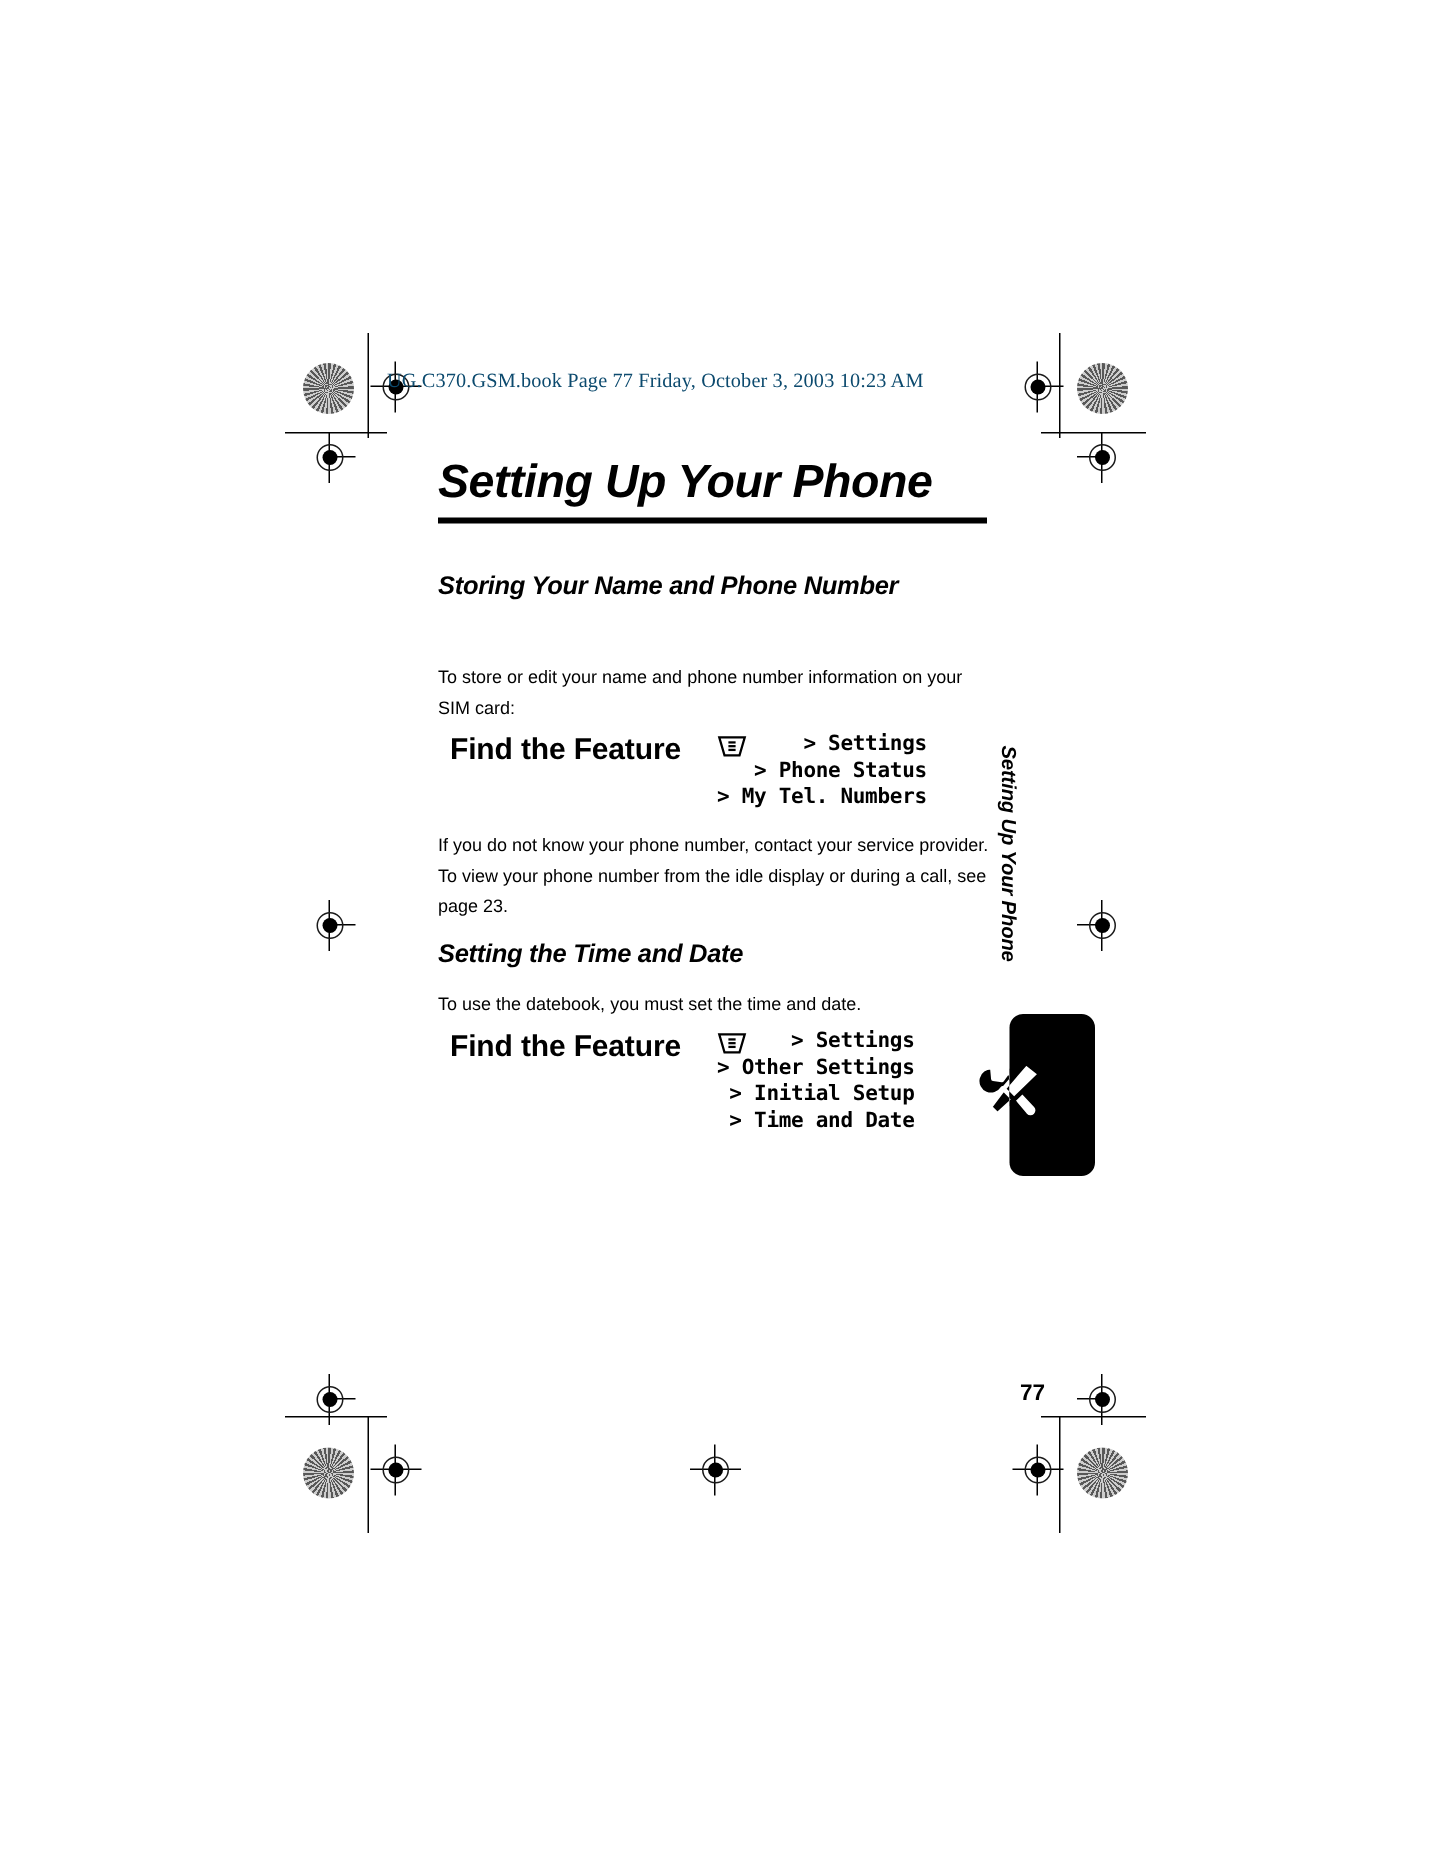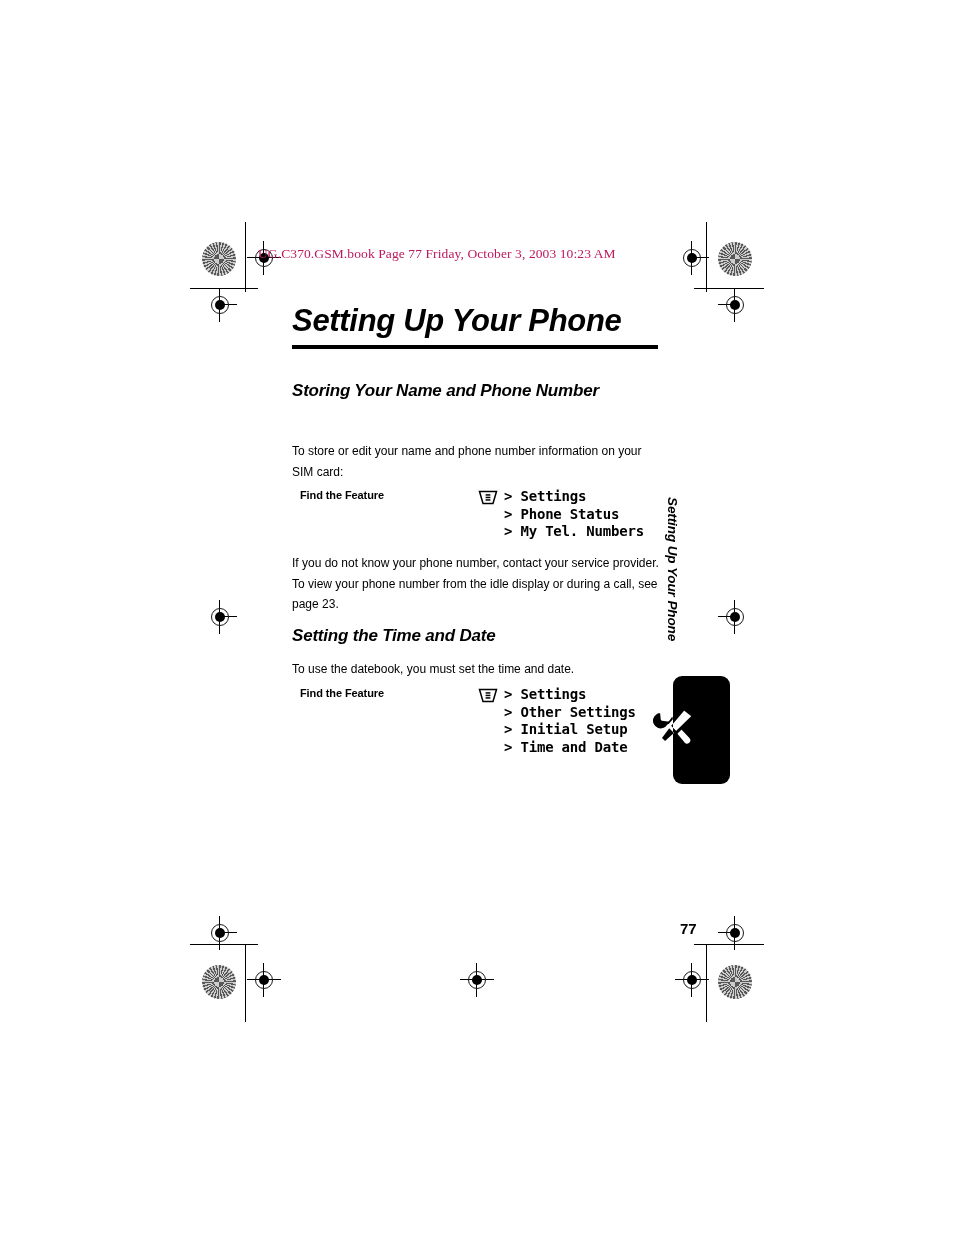--- a/index.html
+++ b/index.html
@@ -72,21 +72,21 @@
   .trim.h { height: 1.4px; }
   .trim.v { width: 1.4px; }
 
   
   .header-line {
     position: absolute;
     left: 258px;
     top: 246px;
     font-family: "Liberation Serif", serif;
     font-size: 13.5px;
-    color: #be185d;
+    color: #0c4a6e;
     white-space: nowrap;
     letter-spacing: 0.1px;
   }
 
   .chapter-title {
     position: absolute;
     left: 292px;
     top: 303px;
     width: 400px;
     font-size: 31px;
@@ -133,39 +133,39 @@
     position: absolute;
     left: 300px;
     width: 380px;
   }
   #ftf-1 { top: 488px; }
   #ftf-2 { top: 686px; }
   .ftf-label {
     position: absolute;
     left: 0;
     top: 1px;
-    font-size: 11px;
+    font-size: 20px;
     font-weight: bold;
     letter-spacing: -0.1px;
     white-space: nowrap;
   }
   .ftf-path {
     position: absolute;
     left: 178px;
     top: 0;
   }
   .menu-icon {
     position: absolute;
     left: 0;
     top: 2px;
     width: 20px;
     height: 15px;
   }
   .path-lines {
-    margin-left: 26px;
+    text-align: right;
   }
   .path-line {
     font-family: "DejaVu Sans Mono", monospace;
     font-size: 14px;
     font-weight: bold;
     line-height: 17.5px;
     white-space: nowrap;
     letter-spacing: -0.2px;
   }
 

